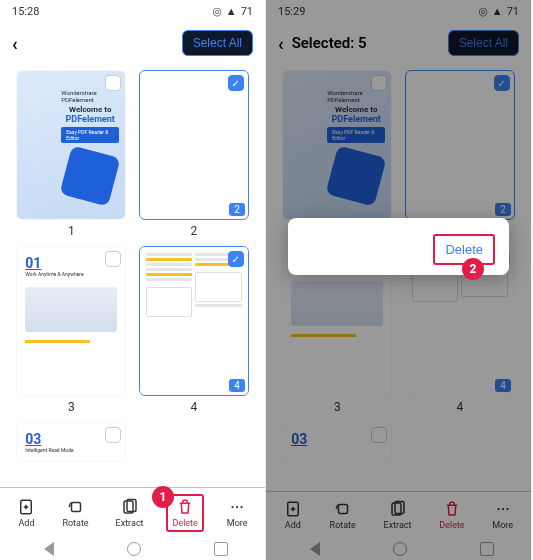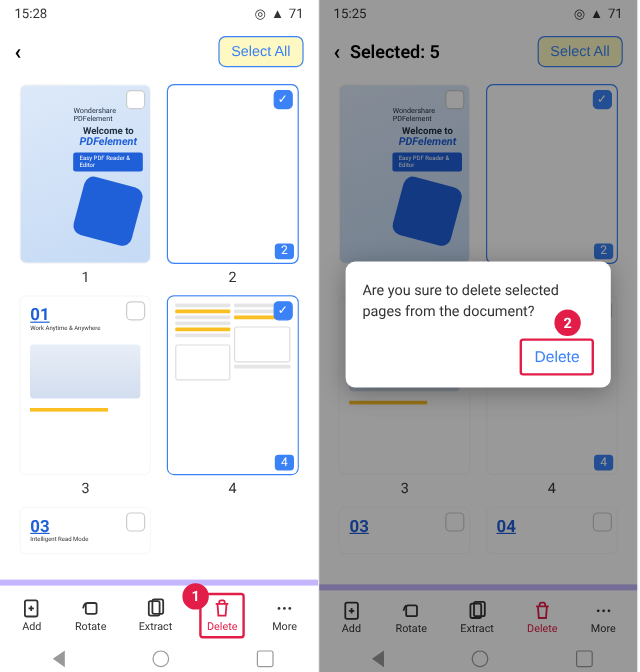--- a/index.html
+++ b/index.html
@@ -6,49 +6,49 @@
 body { font-family: -apple-system, Roboto, sans-serif; background: #fff; }
 .container { display: flex; width: 533px; height: 560px; }
 .screen { width: 266px; height: 560px; position: relative; background: #fff; border-right: 1px solid #eee; }
 .screen.dimmed::after { content: ''; position: absolute; inset: 0; background: rgba(0,0,0,0.4); z-index: 5; }
 .statusbar { display: flex; justify-content: space-between; align-items: center; padding: 4px 12px; font-size: 11px; color: #333; height: 22px; }
 .statusbar .right { display: flex; gap: 4px; align-items: center; }
 .header { display: flex; align-items: center; justify-content: space-between; padding: 8px 12px; }
 .header-left { display: flex; align-items: center; gap: 8px; }
 .back-icon { font-size: 18px; font-weight: bold; }
 .header-title { font-size: 15px; font-weight: 600; }
-.select-all { border: 1.5px solid #3b82f6; color: #3b82f6; padding: 5px 10px; border-radius: 6px; font-size: 12px; background: #fef9c3; }
+.select-all { border: 1.5px solid #3b82f6; color: #3b82f6; padding: 5px 10px; border-radius: 6px; font-size: 12px; background: #0f172a; }
 .grid { display: grid; grid-template-columns: 1fr 1fr; gap: 8px; padding: 6px 14px; overflow: hidden; }
 .cell { display: flex; flex-direction: column; align-items: center; gap: 4px; }
 .thumb { width: 110px; height: 150px; background: #f7f7f7; border-radius: 6px; position: relative; border: 1.5px solid transparent; overflow: hidden; }
 .thumb.selected { border-color: #3b82f6; }
 .checkbox { position: absolute; top: 4px; right: 4px; width: 16px; height: 16px; border-radius: 4px; border: 1.5px solid #ccc; background: #fff; }
 .checkbox.checked { background: #3b82f6; border-color: #3b82f6; display: flex; align-items: center; justify-content: center; color: #fff; font-size: 10px; }
 .pagenum { position: absolute; bottom: 3px; right: 3px; background: #3b82f6; color: #fff; font-size: 10px; padding: 1px 5px; border-radius: 3px; }
 .cellnum { font-size: 12px; color: #333; }
 .thumb-content { position: absolute; inset: 0; padding: 6px; font-size: 7px; overflow: hidden; }
 .welcome { background: linear-gradient(160deg, #dde9f9, #c5daf5); display: flex; flex-direction: column; align-items: center; justify-content: flex-start; padding-top: 18px; padding-left: 44px; }
 .welcome .brand { font-size: 6px; color: #234; margin-bottom: 2px; }
 .welcome .wtitle { font-size: 8px; font-weight: 700; color: #234; }
-.welcome .wtitle2 { font-size: 9px; font-weight: 700; color: #1f5fd8; font-style: italic; }
+.welcome .wtitle2 { font-size: 9px; font-weight: 700; color: #1f5fd8; }
 .welcome .banner { margin-top: 3px; background: #1f5fd8; color: #fff; font-size: 5px; padding: 2px 5px; border-radius: 2px; }
 .welcome .cube { margin-top: 8px; width: 50px; height: 50px; background: #1f5fd8; border-radius: 8px; transform: rotate(15deg); }
 .blank { background: #fff; }
 .page3 { background: #fff; padding: 8px; }
 .page3 .bignum { font-size: 14px; font-weight: 700; color: #1f5fd8; text-decoration: underline; }
 .page3 .sub { font-size: 5px; color: #333; }
 .page3 .devices { margin-top: 10px; height: 45px; background: linear-gradient(#e8eef7, #d2ddef); border-radius: 3px; }
 .page3 .yellow { margin-top: 8px; height: 18px; background: #fff; }
 .page3 .yellow::before { content: ''; display: block; width: 70%; height: 3px; background: #fbbf24; }
 .page4 { background: #fff; padding: 6px; display: flex; gap: 3px; }
 .page4 .col { flex: 1; display: flex; flex-direction: column; gap: 2px; }
 .page4 .bar { height: 3px; background: #e5e5e5; border-radius: 1px; }
 .page4 .bar.yellow { background: #fbbf24; }
 .page4 .box { height: 30px; border: 1px solid #ddd; border-radius: 2px; margin-top: 4px; }
-.bottombar { position: absolute; bottom: 22px; left: 0; right: 0; display: flex; justify-content: space-around; align-items: center; padding: 6px 4px; background: #fff; border-top: 5px solid #c4b5fd; }
+.bottombar { position: absolute; bottom: 22px; left: 0; right: 0; display: flex; justify-content: space-around; align-items: center; padding: 6px 4px; background: #fff; border-top: 1px solid #c4b5fd; }
 .bottombar .item { display: flex; flex-direction: column; align-items: center; gap: 2px; font-size: 9px; color: #333; position: relative; padding: 2px 4px; }
 .bottombar .item.active { color: #e11d48; }
 .bottombar .item.active.boxed { border: 2px solid #e11d48; border-radius: 3px; }
 .bottombar svg { width: 18px; height: 18px; }
 .navbar { position: absolute; bottom: 0; left: 0; right: 0; height: 22px; display: flex; justify-content: space-around; align-items: center; background: #fff; }
 .navbar .nbtn { width: 14px; height: 14px; border: 1.5px solid #999; }
 .navbar .nbtn.tri { width: 0; height: 0; border: 7px solid transparent; border-right: 10px solid #999; background: none; }
 .navbar .nbtn.circle { border-radius: 50%; }
 .navbar .nbtn.square { border-radius: 2px; }
 .annotation { position: absolute; width: 22px; height: 22px; background: #e11d48; border-radius: 50%; color: #fff; display: flex; align-items: center; justify-content: center; font-size: 12px; font-weight: 700; z-index: 20; }
@@ -186,21 +186,21 @@
   <div class="annotation" style="bottom:52px; left:152px">1</div>
   <div class="navbar">
     <div class="nbtn tri"></div>
     <div class="nbtn circle"></div>
     <div class="nbtn square"></div>
   </div>
 </div>
 
 <div class="screen dimmed">
   <div class="statusbar">
-    <span>15:25</span>
+    <span>15:29</span>
     <span class="right">
       <span>◎</span>
       <span>▲</span>
       <span>71</span>
     </span>
   </div>
   <div class="header">
     <div class="header-left">
       <span class="back-icon">‹</span>
       <span class="header-title">Selected: 5</span>
@@ -260,28 +260,20 @@
       <span class="cellnum">4</span>
     </div>
     <div class="cell">
       <div class="thumb" style="height:40px">
         <div class="thumb-content page3">
               <div class="bignum">03</div>
             </div>
         <div class="checkbox"></div>
       </div>
     </div>
-    <div class="cell">
-      <div class="thumb" style="height:40px">
-        <div class="thumb-content page3">
-              <div class="bignum">04</div>
-            </div>
-        <div class="checkbox"></div>
-      </div>
-    </div>
   </div>
   <div class="bottombar">
     <div class="item">
       <svg viewBox="0 0 24 24" fill="none" stroke="currentColor" stroke-width="2">
             <rect x="5" y="3" width="14" height="18" rx="2"></rect>
             <path d="M12 9v6M9 12h6"></path>
           </svg>
       <span>Add</span>
     </div>
     <div class="item">
@@ -313,21 +305,20 @@
       <span>More</span>
     </div>
   </div>
   <div class="navbar">
     <div class="nbtn tri"></div>
     <div class="nbtn circle"></div>
     <div class="nbtn square"></div>
   </div>
 
   <div class="dialog">
-    <div class="dialog-msg">Are you sure to delete selected pages from the document?</div>
     <div class="dialog-btns">
       <button class="dialog-btn boxed">Delete</button>
     </div>
   </div>
   <div class="annotation" style="top:258px; left:196px">2</div>
 </div>
 
 </div>
 
 </body></html>

